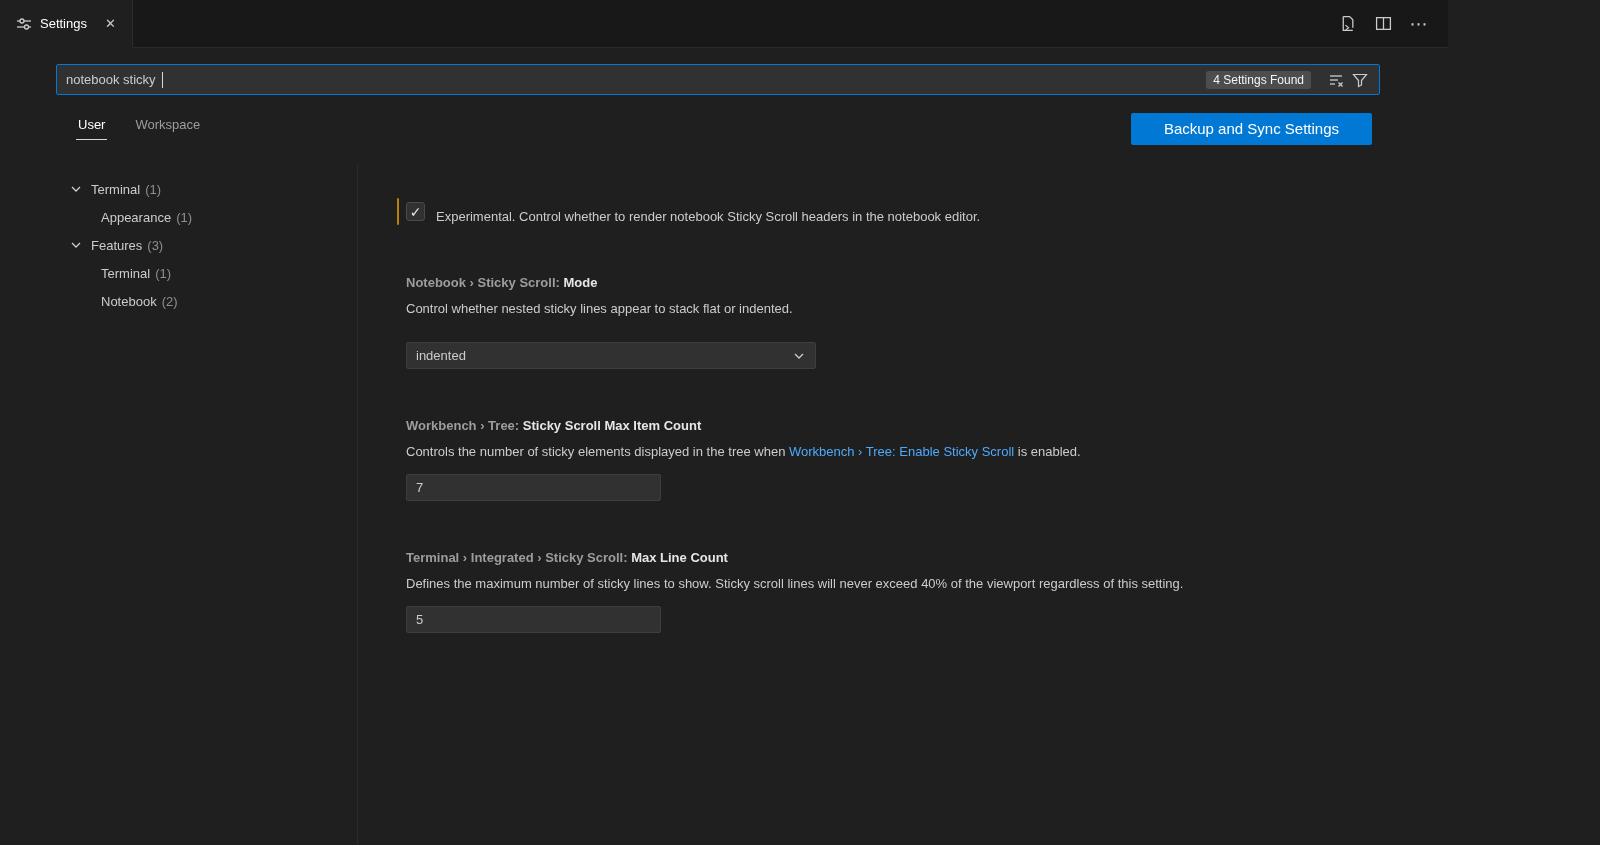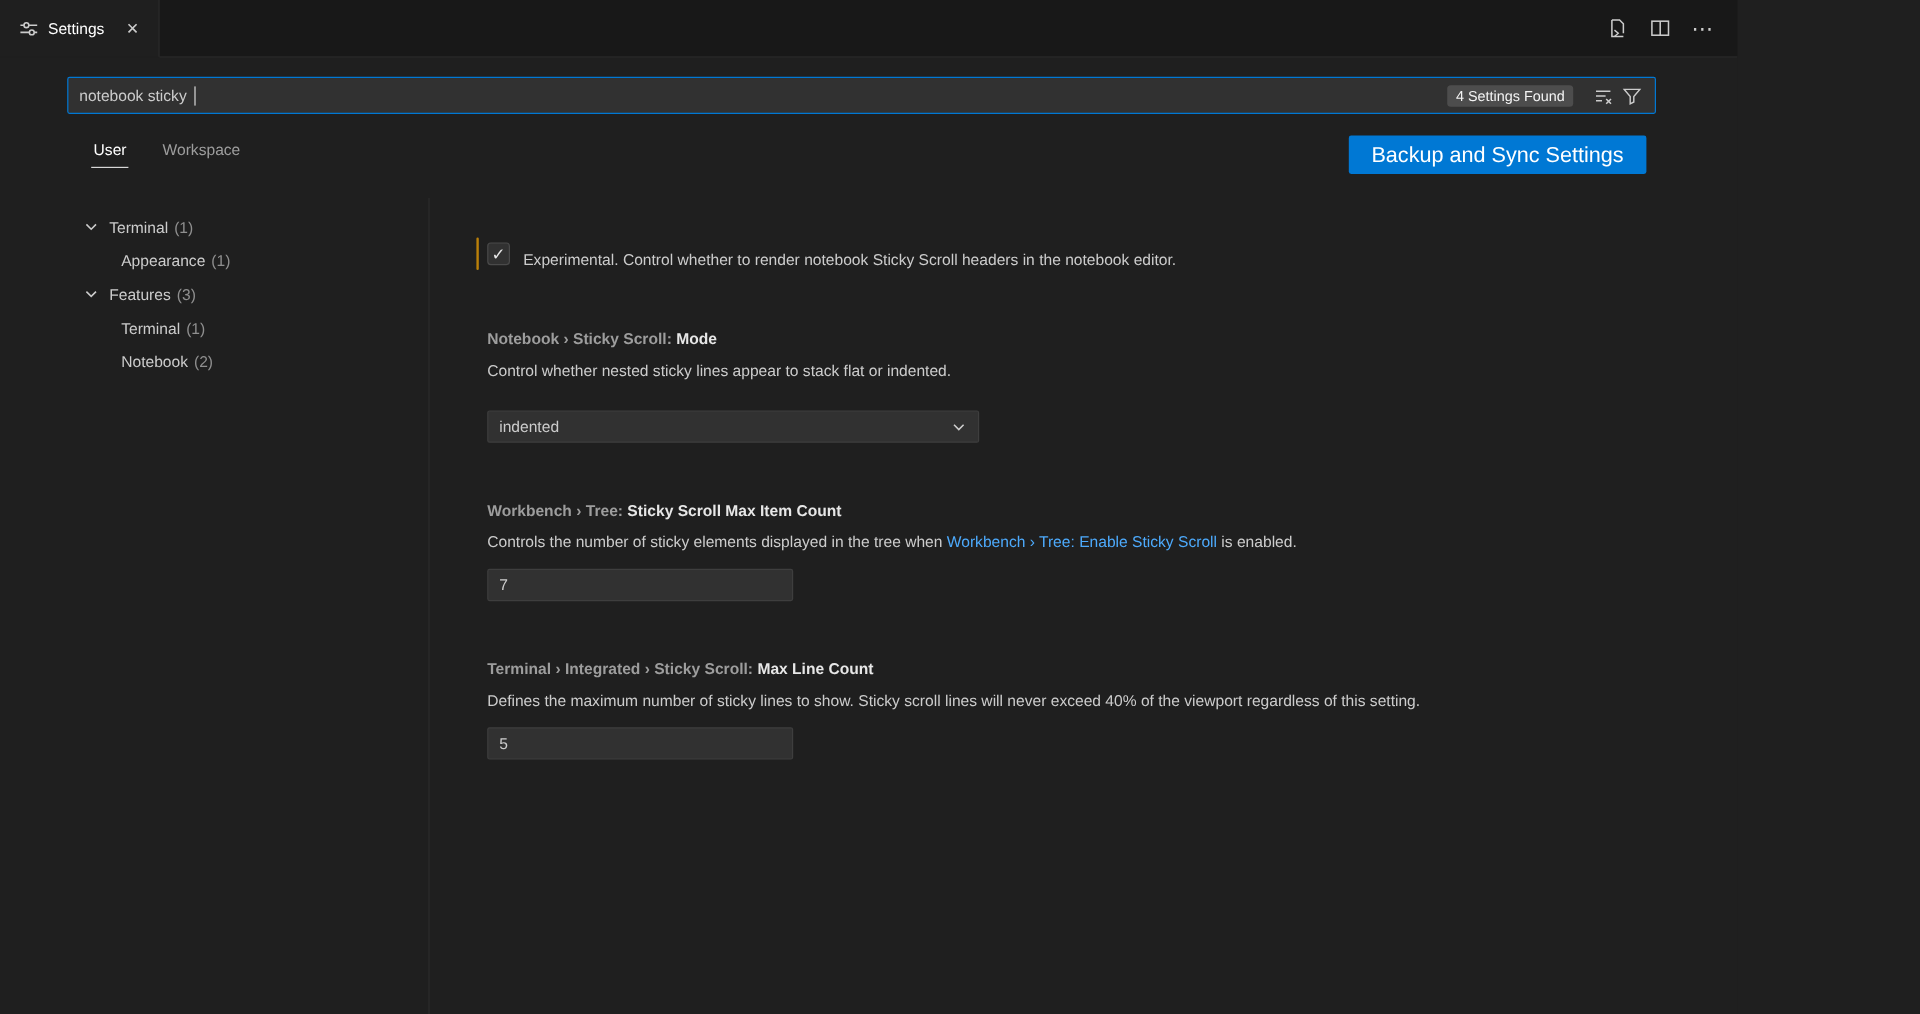--- a/index.html
+++ b/index.html
@@ -23,21 +23,21 @@
   .caret { display:inline-block; width:1px; height:16px; background:#d7d7d7; margin-left:3px; animation:blink 1s steps(1) infinite; }
   @keyframes blink { 50% { opacity:0; } }
   .search-spacer { flex:1; }
   .search-badge { background:#4d4d4d; color:#f4f4f4; font-size:12px; line-height:18px; padding:0 7px; border-radius:3px; margin-right:12px; }
   .search-icon-btn { display:flex; align-items:center; justify-content:center; width:22px; height:22px; border-radius:4px; cursor:pointer; margin-left:2px; }
 
   
   .scope-row { padding:18px 76px 0 56px; display:flex; align-items:flex-start; flex:0 0 auto;margin-left:20px; }
   .scope-tab { margin-right:26px; padding:4px 2px 7px; color:#9d9d9d; cursor:pointer; border-bottom:1px solid transparent; }
   .scope-tab.active { color:#ffffff; border-bottom:1px solid #d7d7d7; }
-  .sync-btn { margin-left:auto; background:#0078d4; color:#ffffff; border:none; font-family:inherit; font-size:18px; line-height:20px; padding:6px 19px; border-radius:2px; cursor:pointer; margin-bottom:2px; }
+  .sync-btn { margin-left:auto; background:#0078d4; color:#ffffff; border:none; font-family:inherit; font-size:15px; line-height:20px; padding:6px 33px; border-radius:2px; cursor:pointer; margin-bottom:2px; }
 
   
   .body-row { display:flex; flex:1; margin-top:18px; min-height:0; }
 
   .toc { width:358px; flex:0 0 auto; border-right:1px solid #2b2b2b; padding-top:10px; }
   .toc-row { height:28px; display:flex; align-items:center; color:#cccccc; cursor:pointer; }
   .toc-row.lvl0 { padding-left:68px; }
   .toc-row.lvl1 { padding-left:101px; }
   .toc-chevron { display:flex; align-items:center; margin-right:7px; }
   .toc-count { color:#8f8f8f; margin-left:5px; }

